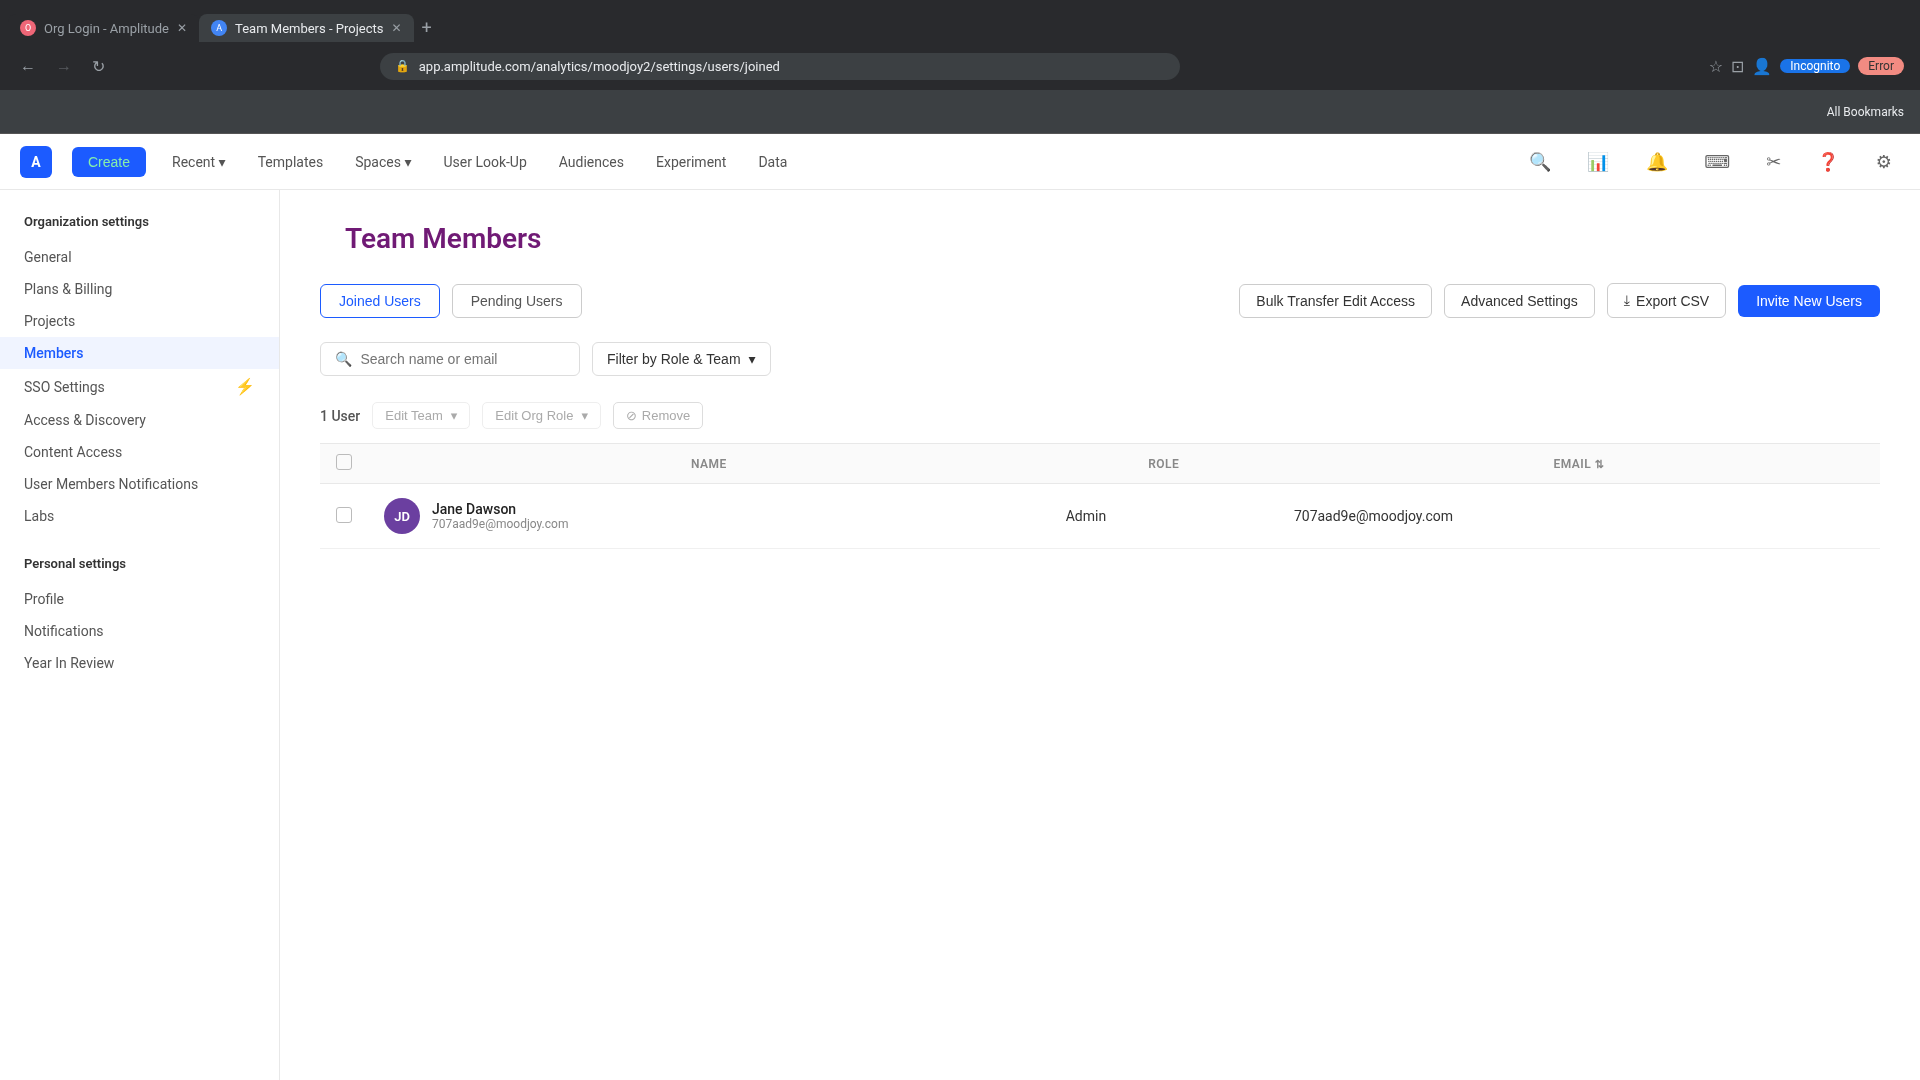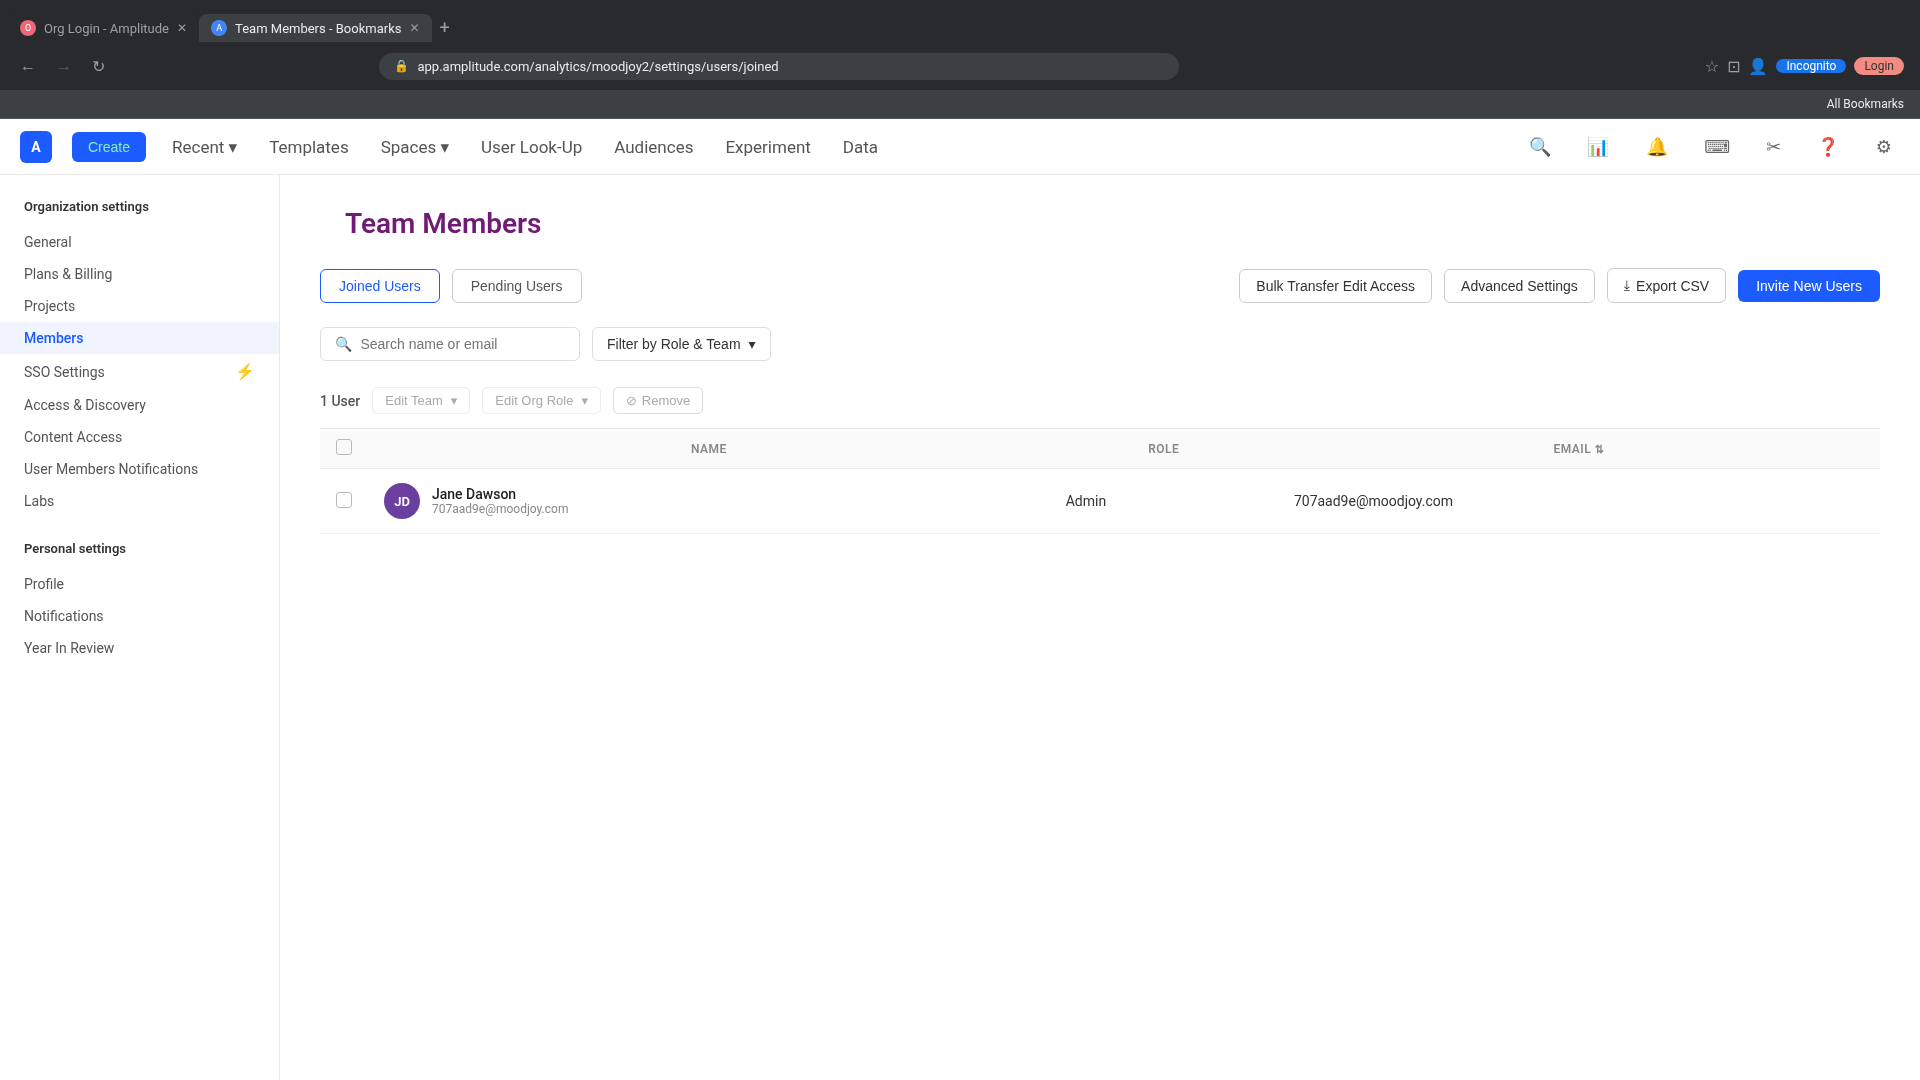--- a/index.html
+++ b/index.html
@@ -18,30 +18,30 @@
     .address-bar { display: flex; align-items: center; background: #292a2d; padding: 6px 16px; gap: 12px; height: 48px; }
     .nav-btn { color: #9aa0a6; cursor: pointer; font-size: 16px; background: none; border: none; padding: 4px; }
     .nav-btn:disabled { opacity: 0.4; }
     .url-bar { flex: 1; background: #3c4043; border-radius: 20px; padding: 6px 16px; color: #e8eaed; font-size: 13px; display: flex; align-items: center; gap: 8px; max-width: 800px; margin: 0 auto; }
     .url-bar-icon { color: #9aa0a6; font-size: 12px; }
     .url-text { color: #e8eaed; font-size: 13px; }
     .browser-actions { display: flex; gap: 8px; align-items: center; margin-left: auto; }
     .browser-action-btn { color: #9aa0a6; font-size: 16px; cursor: pointer; }
     .incognito-badge { background: #1a73e8; color: white; border-radius: 12px; padding: 0 10px; font-size: 12px; }
     .error-badge { background: #f28b82; color: #333; border-radius: 12px; padding: 2px 10px; font-size: 12px; }
-    .bookmarks-bar { background: #3c4043; padding: 4px 16px; color: #e8eaed; font-size: 12px; border-bottom: 1px solid #555; height: 29px; display: flex; align-items: center; justify-content: flex-end; }
+    .bookmarks-bar { background: #3c4043; padding: 4px 16px; color: #e8eaed; font-size: 12px; border-bottom: 1px solid #555; height: 44px; display: flex; align-items: center; justify-content: flex-end; }
 
     
     .app { display: flex; flex-direction: column; height: calc(1080px - 118px); }
 
     
     .top-nav { height: 56px; background: #fff; border-bottom: 1px solid #e8e8e8; display: flex; align-items: center; padding: 0 20px; gap: 20px; flex-shrink: 0; }
     .logo { width: 32px; height: 32px; background: #1c5bff; border-radius: 6px; display: flex; align-items: center; justify-content: center; color: white; font-weight: bold; font-size: 14px; }
     .create-btn { background: #1c5bff; color: #86efac; border: none; border-radius: 6px; padding: 7px 16px; font-size: 14px; font-weight: 500; cursor: pointer; }
-    .nav-item { color: #555; font-size: 17px; cursor: pointer; display: flex; align-items: center; gap: 4px; padding: 4px 6px; }
+    .nav-item { color: #555; font-size: 14px; cursor: pointer; display: flex; align-items: center; gap: 4px; padding: 4px 6px; }
     .nav-spacer { flex: 1; }
     .nav-icon-btn { color: #666; font-size: 18px; cursor: pointer; padding: 4px 8px; }
 
     
     .content { display: flex; flex: 1; overflow: hidden; }
 
     
     .sidebar { width: 280px; background: #fff; border-right: 1px solid #e8e8e8; padding: 24px 0; overflow-y: auto; flex-shrink: 0; }
     .sidebar-section-title { font-size: 13px; font-weight: 600; color: #333; padding: 0 24px 12px; }
     .sidebar-item { padding: 8px 24px; color: #555; font-size: 14px; cursor: pointer; display: flex; align-items: center; gap: 8px; }
@@ -95,40 +95,40 @@
 <div class="browser-chrome">
 
   <div class="tab-bar">
     <div class="tab inactive">
       <div class="tab-favicon" style="background:#e67;">O</div>
       <span>Org Login - Amplitude</span>
       <span class="tab-close">✕</span>
     </div>
     <div class="tab">
       <div class="tab-favicon blue">A</div>
-      <span>Team Members - Bookmarks</span>
+      <span>Team Members - Projects</span>
       <span class="tab-close">✕</span>
     </div>
     <span class="tab-new">+</span>
   </div>
 
   <div class="address-bar">
     <button class="nav-btn">←</button>
     <button class="nav-btn" disabled="">→</button>
     <button class="nav-btn">↻</button>
     <div class="url-bar">
       <span class="url-bar-icon">🔒</span>
       <span class="url-text">app.amplitude.com/analytics/moodjoy2/settings/users/joined</span>
     </div>
     <div class="browser-actions">
       <span class="browser-action-btn">☆</span>
       <span class="browser-action-btn">⊡</span>
       <span class="browser-action-btn">👤</span>
       <span class="incognito-badge">Incognito</span>
-      <span class="error-badge">Login</span>
+      <span class="error-badge">Error</span>
     </div>
   </div>
 
   <div class="bookmarks-bar">
     <span>All Bookmarks</span>
   </div>
 </div>
 
 <div class="app">
 

